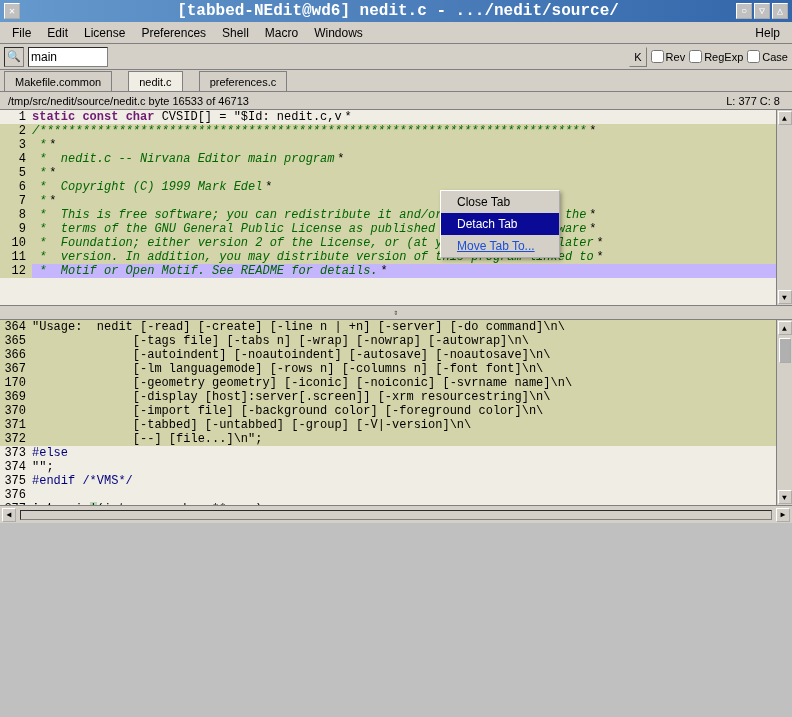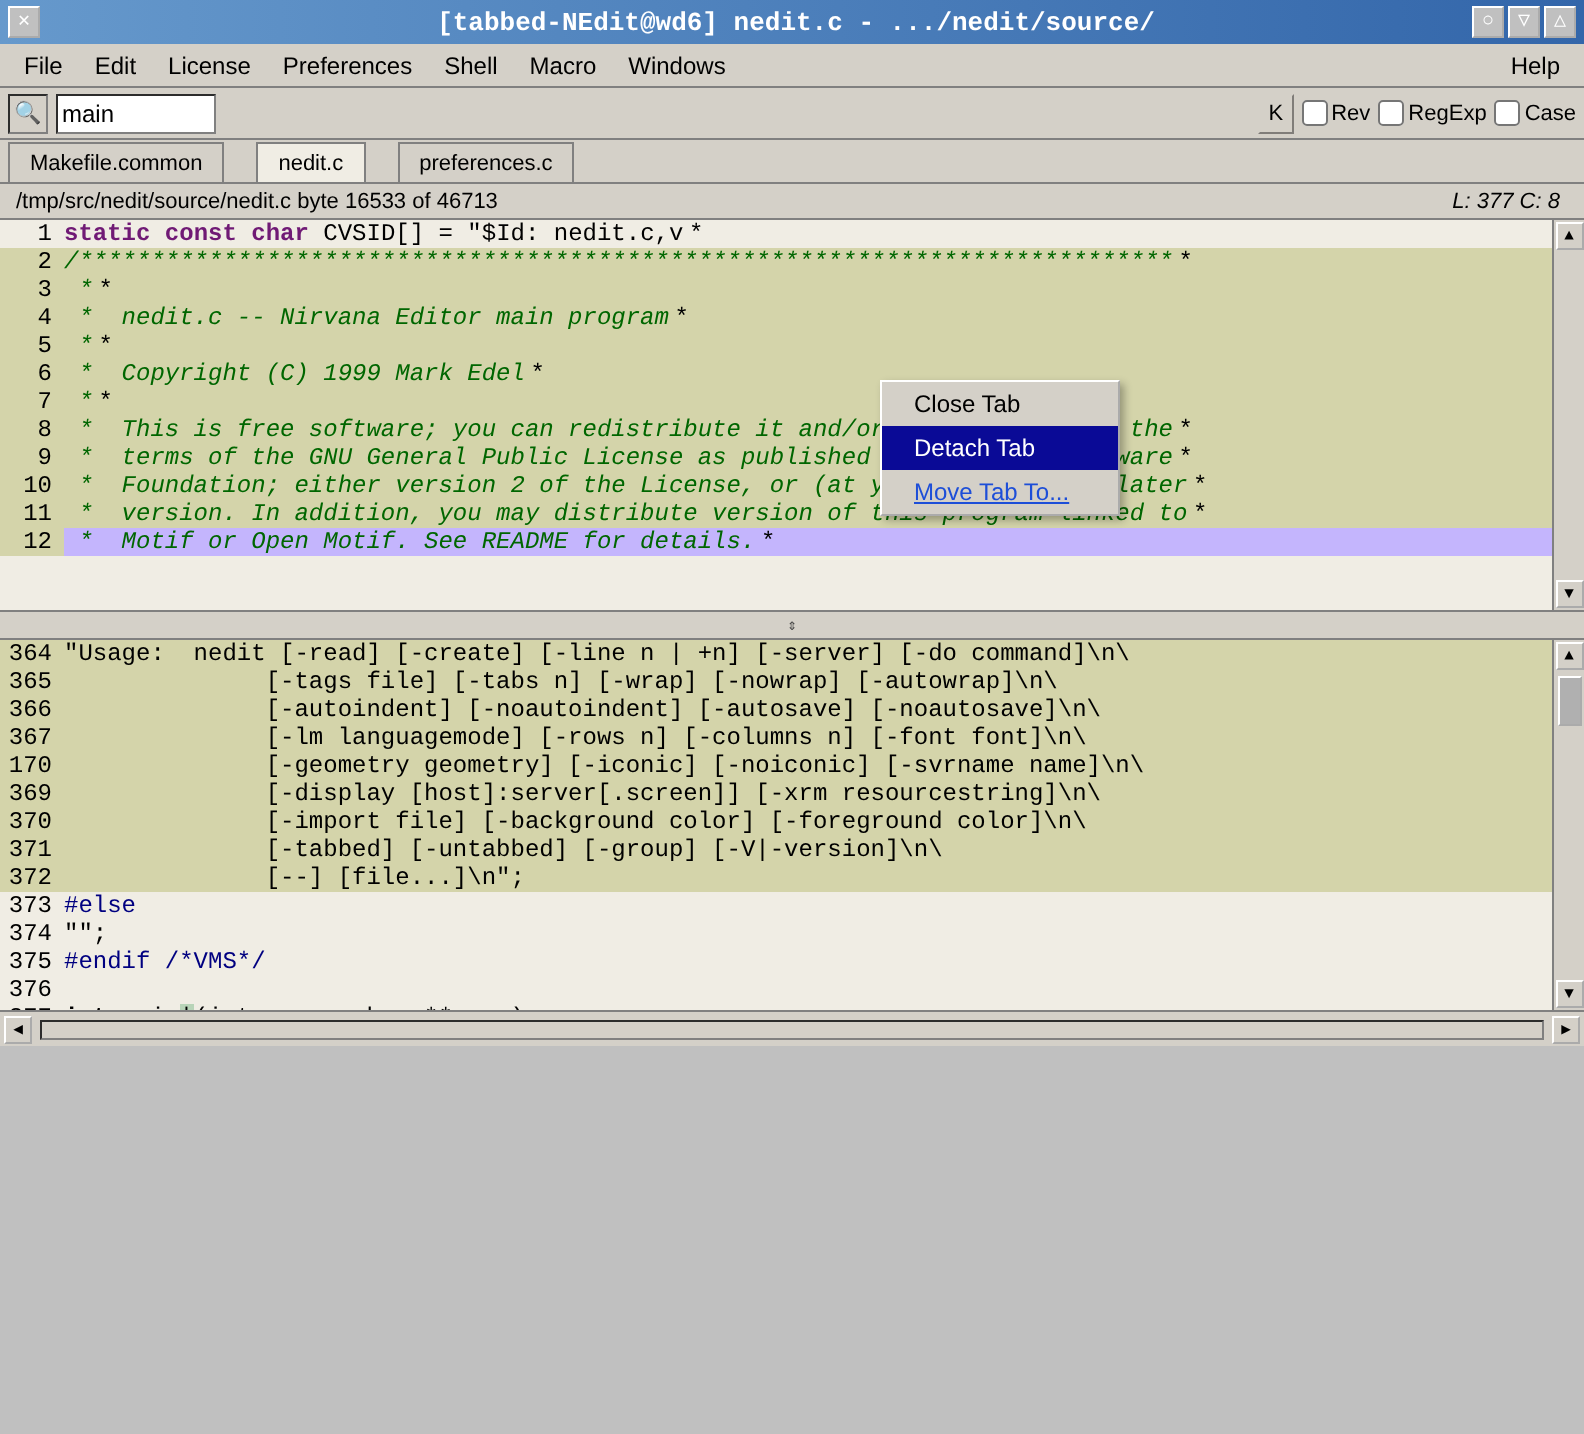--- a/index.html
+++ b/index.html
@@ -16,21 +16,21 @@
     #title-bar {
       background: linear-gradient(to right, #6699cc, #3366aa);
       color: white;
       display: flex;
       align-items: center;
       justify-content: space-between;
       padding: 2px 4px;
       height: 22px;
     }
     #title-bar .title-text {
-      font-size: 13px;
+      font-size: 16px;
       font-weight: bold;
       flex: 1;
       text-align: center;
       padding-left: 40px;
     }
     #title-bar .win-controls {
       display: flex;
       gap: 2px;
     }
     .win-btn {
@@ -162,21 +162,20 @@
       font-size: 11px;
       font-family: Arial, sans-serif;
       padding: 0 4px;
     }
     #status-bar .path-info {
       flex: 1;
       padding-left: 4px;
     }
     #status-bar .pos-info {
       margin-right: 8px;
-      font-style: italic;
     }
 
     
     #editor-container {
       display: flex;
       height: calc(717px - 22px - 22px - 26px - 22px - 18px - 18px);
       overflow: hidden;
       position: relative;
     }
 

